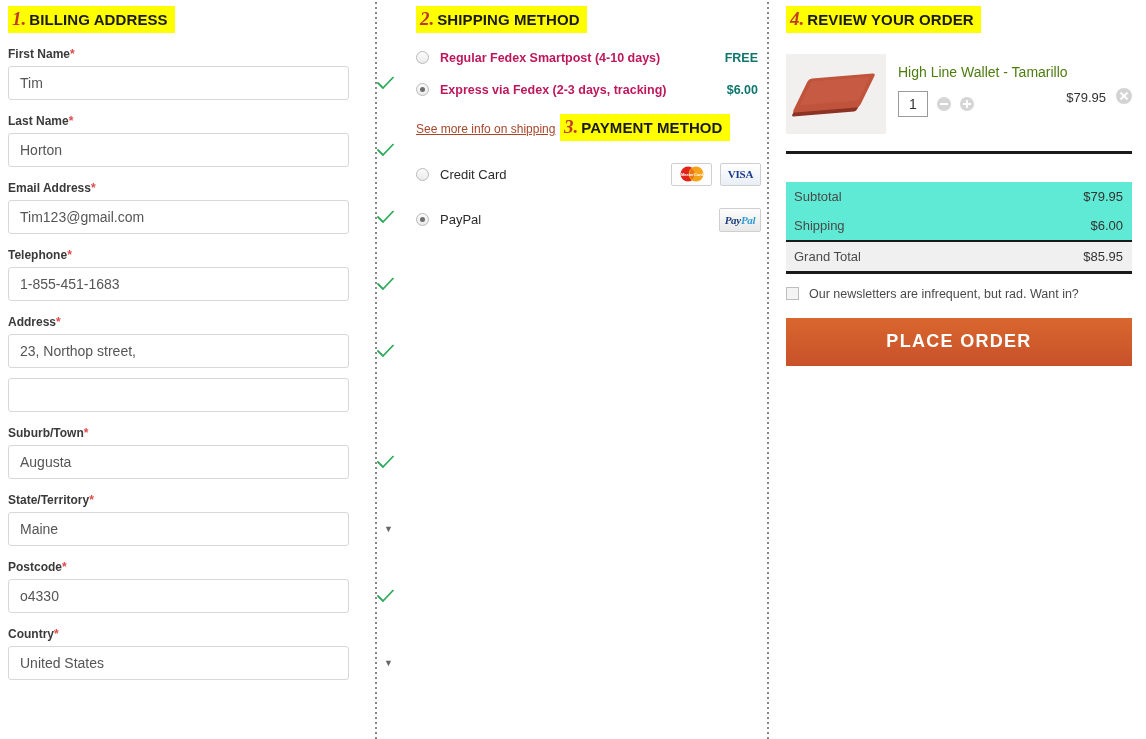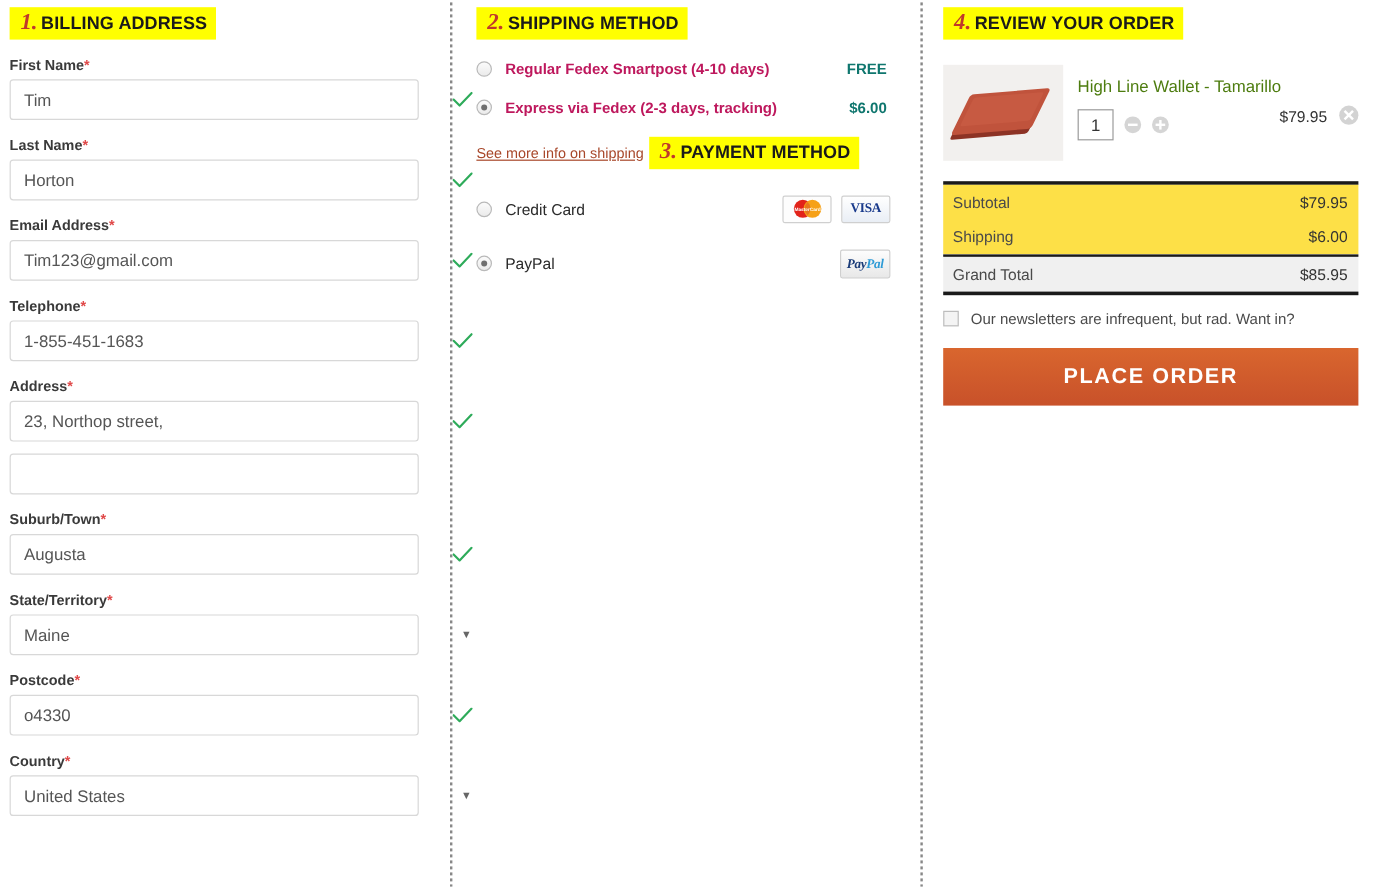--- a/index.html
+++ b/index.html
@@ -23,28 +23,28 @@
     background-position: left;
     background-size: 2px 5px;
     background-repeat: repeat-y;
   }
   .divider.d1 { left: 375px; }
   .divider.d2 { left: 767px; }
 
   
   .col { position: absolute; top: 0; }
   .col-billing  { left: 8px;   width: 350px; }
-  .col-shipping { left: 397px; width: 345px; }
+  .col-shipping { left: 416px; width: 345px; }
   .col-review   { left: 786px; width: 346px; }
 
   
   .sec-head {
     display: inline-block;
     background: #ffff00;
-    padding: 2px 7px 3px 9px;
+    padding: 2px 7px 3px 4px;
     margin: 6px 0 0 0;
     white-space: nowrap;
     line-height: 1.15;
   }
   .sec-num {
     font-family: "Liberation Serif", serif;
     font-style: italic;
     font-weight: bold;
     font-size: 19px;
     color: #c0392b;
@@ -289,21 +289,21 @@
   }
   .remove-x::before { transform: rotate(45deg); }
   .remove-x::after  { transform: rotate(-45deg); }
 
   
   .totals {
     margin-top: 17px;
     width: 346px;
     border-top: 3px solid #1a1a1a;
   }
-  .tot-body { background: #fde047; }
+  .tot-body { background: #5eead4; margin-top: 28px; }
   .tot-row {
     display: flex;
     justify-content: space-between;
     padding: 7px 9px 7px 8px;
     font-size: 13px;
     color: #4a4a4a;
   }
   .tot-row .tot-val { color: #333; }
   .tot-split { border-top: 2px solid #1a1a1a; }
   .tot-grand {

